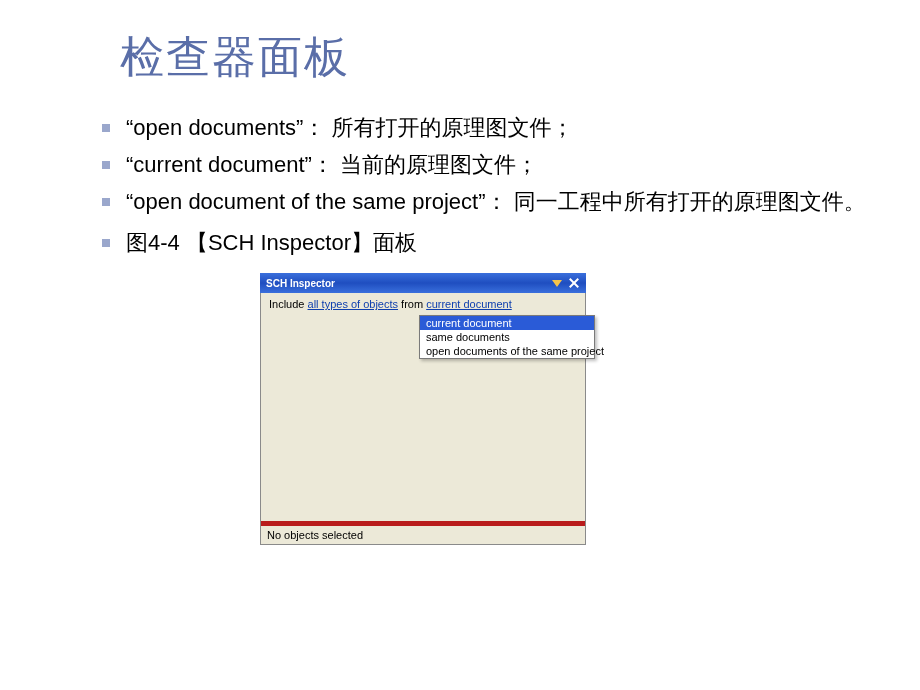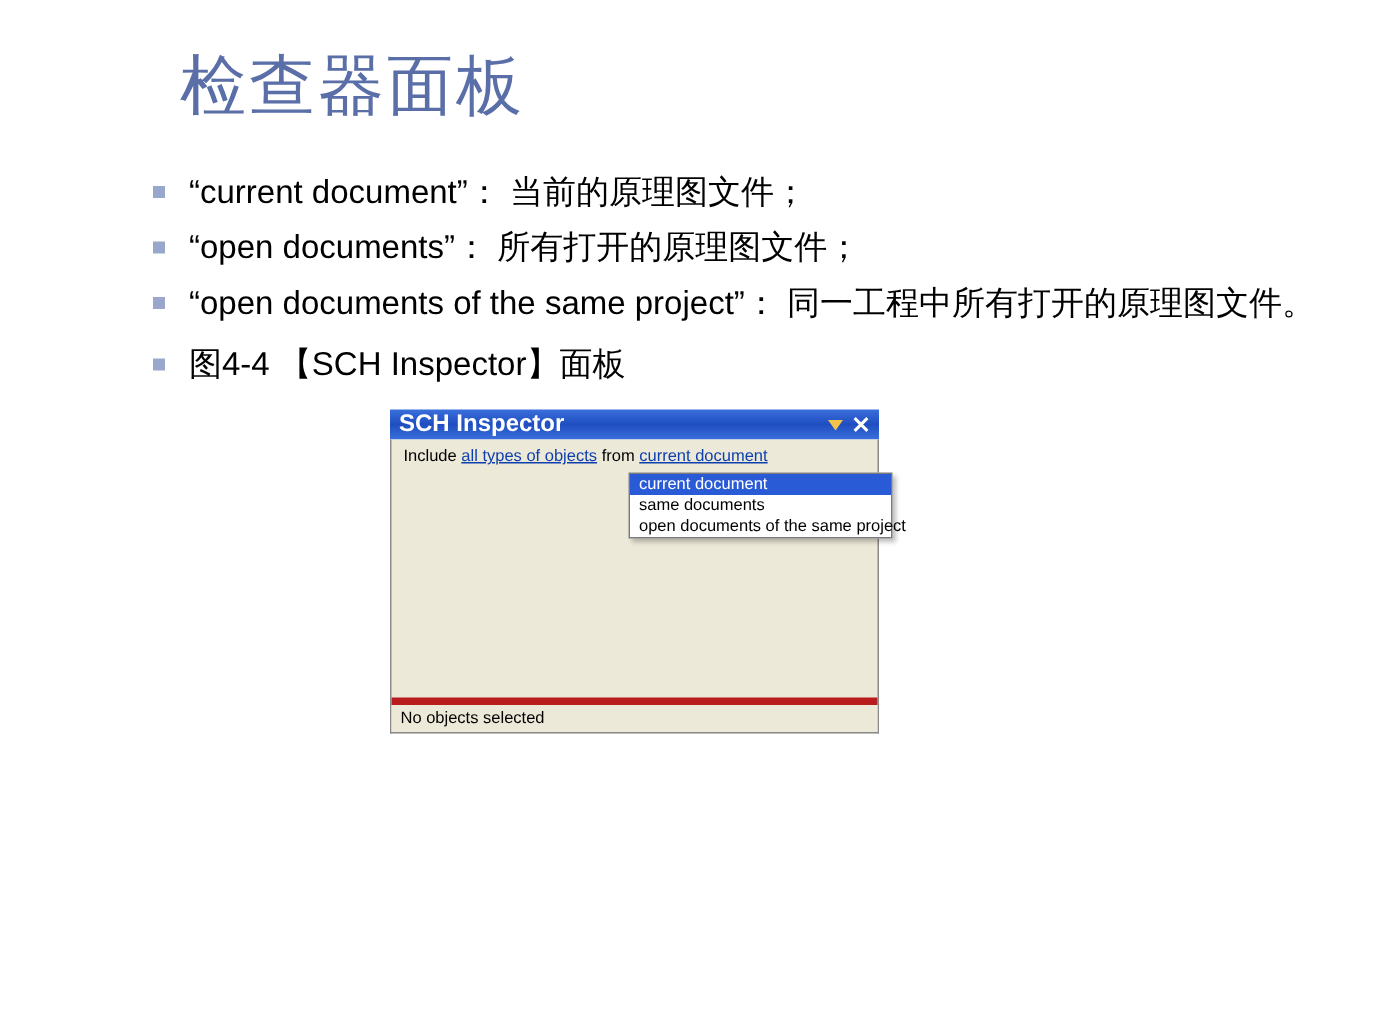--- a/index.html
+++ b/index.html
@@ -68,21 +68,21 @@
     .win-titlebar {
       background: linear-gradient(to bottom, #3a6fdc 0%, #1f4ec0 50%, #3a6fdc 100%);
       color: #fff;
       font-weight: bold;
       padding: 3px 6px;
       display: flex;
       align-items: center;
       justify-content: space-between;
       height: 20px;
     }
-    .win-title-text { font-size: 16px; }
+    .win-title-text { font-size: 10px; }
     .win-buttons { display: flex; gap: 6px; align-items: center; }
     .win-pin {
       width: 0; height: 0;
       border-left: 5px solid transparent;
       border-right: 5px solid transparent;
       border-top: 7px solid #f6c34a;
     }
     .win-close {
       width: 12px; height: 12px;
       position: relative;
@@ -95,21 +95,21 @@
       width: 2px; height: 12px;
       background: #fff;
     }
     .win-close::before { transform: rotate(45deg); }
     .win-close::after { transform: rotate(-45deg); }
 
     .win-body {
       border: 1px solid #8a8a8a;
       border-top: none;
       background: #ece9d8;
-      height: 196px;
+      height: 252px;
       position: relative;
     }
     .filter-line {
       padding: 5px 8px;
       font-size: 11px;
       color: #000;
     }
     .filter-line .link {
       color: #0e3fae;
       text-decoration: underline;
@@ -144,23 +144,23 @@
       color: #000;
     }
   </style>
 </head>
 <body>
 
 <div class="slide">
   <h1 class="title">检查器面板</h1>
 
   <ul class="main-list">
+    <li class="sub">“open documents”： 所有打开的原理图文件；</li>
     <li class="sub">“current document”： 当前的原理图文件；</li>
-    <li class="sub">“open documents”： 所有打开的原理图文件；</li>
-    <li class="sub">“open documents of the same project”： 同一工程中所有打开的原理图文件。</li>
+    <li class="sub">“open document of the same project”： 同一工程中所有打开的原理图文件。</li>
     <li class="sub caption">图4-4 【SCH Inspector】面板</li>
   </ul>
 
   <div class="figure">
     <div class="win-titlebar">
       <span class="win-title-text">SCH Inspector</span>
       <span class="win-buttons">
         <span class="win-pin"></span>
         <span class="win-close"></span>
       </span>

